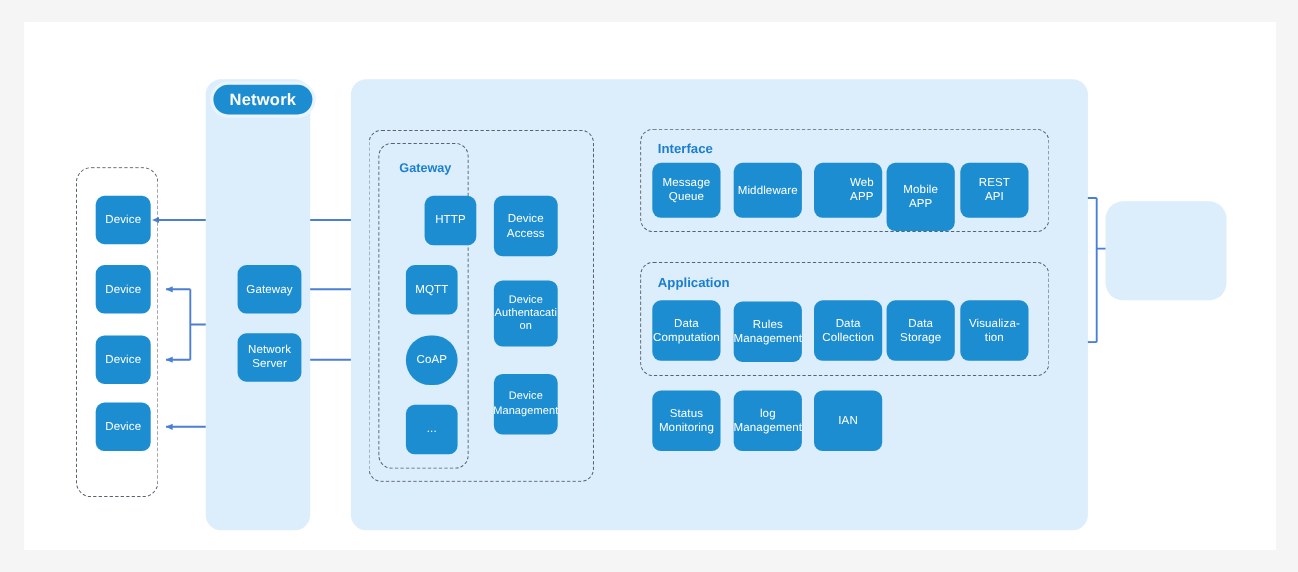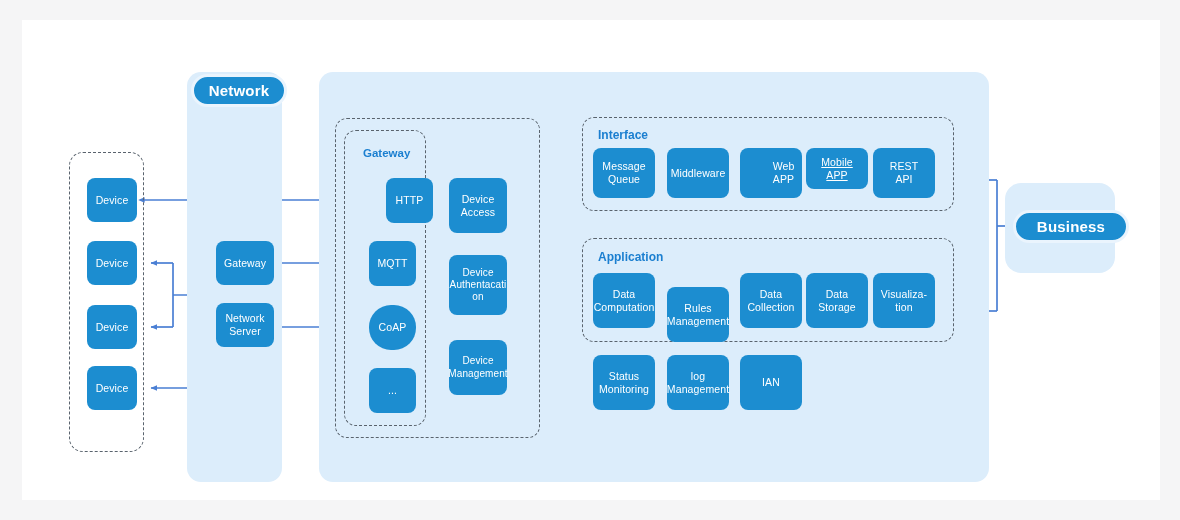--- a/index.html
+++ b/index.html
@@ -135,31 +135,30 @@
 
   <div class="node" style="left:427px;top:158px;width:58px;height:55px;">Device<br>Access</div>
   <div class="node small" style="left:427px;top:235px;width:58px;height:60px;">Device<br>Authentacati<br>on</div>
   <div class="node small" style="left:427px;top:320px;width:58px;height:55px;">Device<br>Management</div>
 
   <div class="dashed plain" style="left:560px;top:97px;width:372px;height:94px;"></div>
   <div class="grouplabel" style="left:576px;top:108px;">Interface</div>
   <div class="node" style="left:645px;top:128px;width:62px;height:50px;">Middleware</div>
   <div class="node" style="left:571px;top:128px;width:62px;height:50px;">Message<br>Queue</div>
   <div class="node" style="left:718px;top:128px;width:62px;height:50px;padding-left:28px;">Web<br>APP</div>
-  <div class="node" style="left:784px;top:128px;width:62px;height:41px;text-decoration:underline;">Mobile<br>APP</div>
+  <div class="node" style="left:784px;top:128px;width:62px;height:62px;">Mobile<br>APP</div>
   <div class="node" style="left:851px;top:128px;width:62px;height:50px;">REST<br>API</div>
 
   <div class="dashed plain" style="left:560px;top:218px;width:372px;height:104px;"></div>
   <div class="grouplabel" style="left:576px;top:230px;">Application</div>
   <div class="node" style="left:571px;top:253px;width:62px;height:55px;">Data<br>Computation</div>
-  <div class="node" style="left:645px;top:267px;width:62px;height:55px;">Rules<br>Management</div>
+  <div class="node" style="left:645px;top:254px;width:62px;height:55px;">Rules<br>Management</div>
   <div class="node" style="left:718px;top:253px;width:62px;height:55px;">Data<br>Collection</div>
   <div class="node" style="left:784px;top:253px;width:62px;height:55px;">Data<br>Storage</div>
   <div class="node" style="left:571px;top:335px;width:62px;height:55px;">Status<br>Monitoring</div>
 
   <div class="node" style="left:851px;top:253px;width:62px;height:55px;">Visualiza-<br>tion</div>
   <div class="node" style="left:645px;top:335px;width:62px;height:55px;">log<br>Management</div>
   <div class="node" style="left:718px;top:335px;width:62px;height:55px;text-align:center;">IAN</div>
 
   <div class="panel" style="left:983px;top:163px;width:110px;height:90px;border-radius:16px;"></div>
-  <div class="pill" style="left:991px;top:190px;width:116px;height:33px;">Business</div>
 
 </div>
 
 </body></html>

